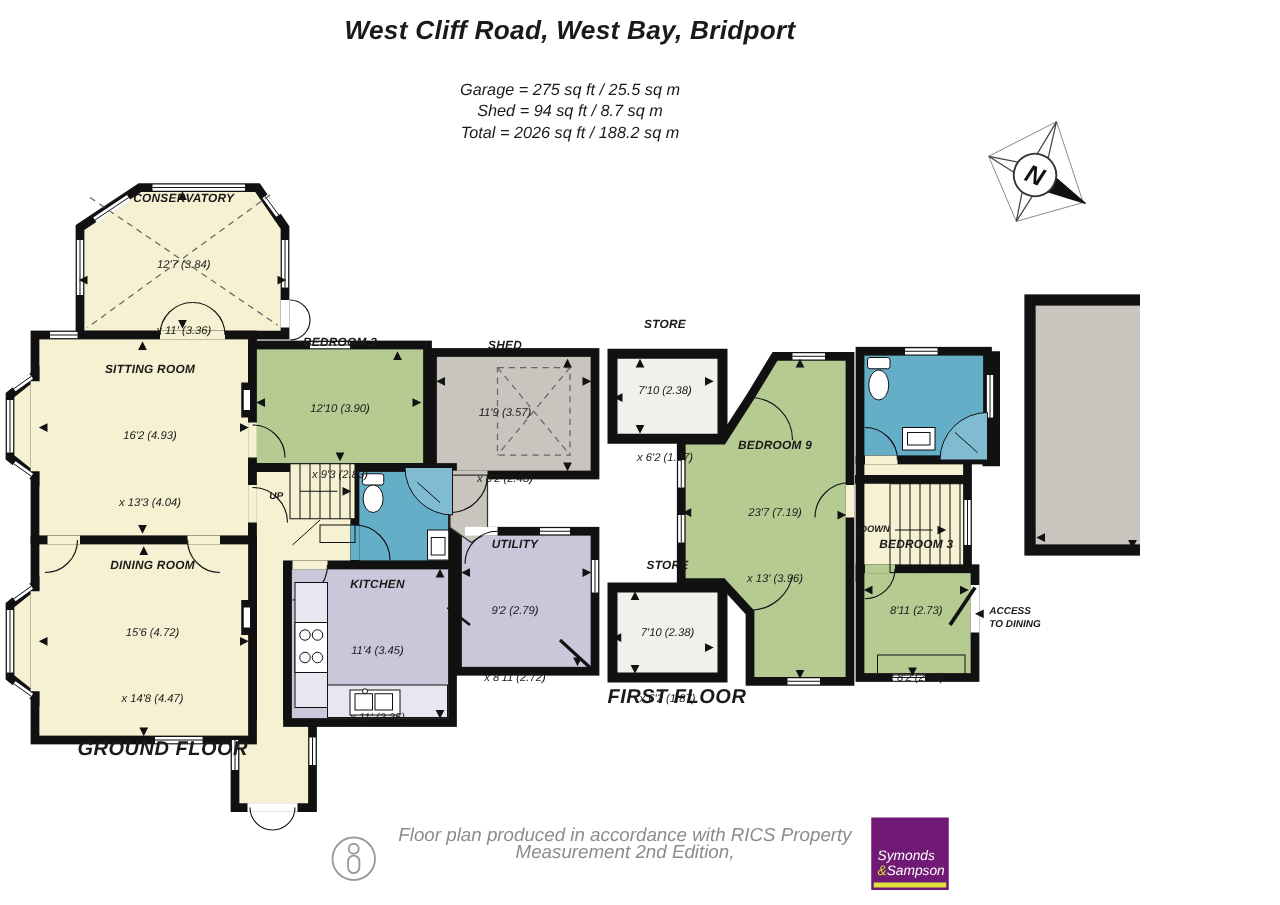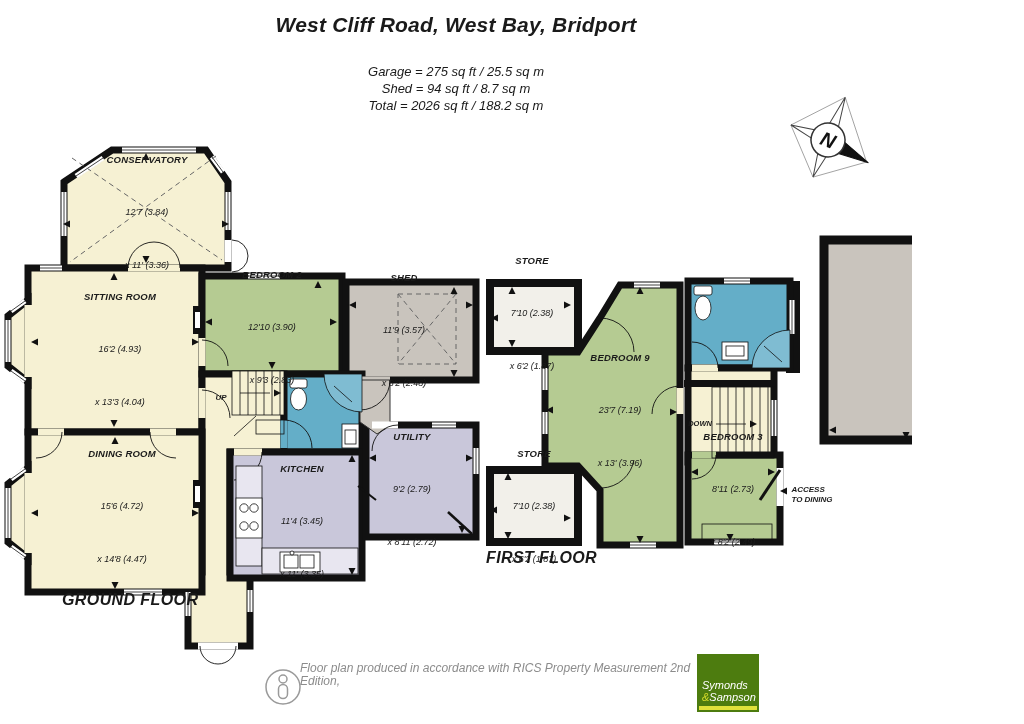--- a/index.html
+++ b/index.html
@@ -10,23 +10,23 @@
   .hdr-title{top:13px;font-size:21px;font-weight:bold;letter-spacing:.2px;}
   .hdr-line{font-size:13px;}
   .hdr-note{font-size:10px;}
   .room-label{position:absolute;transform:translate(-50%,-50%);text-align:center;white-space:nowrap;z-index:5;}
   .room-label .nm{font-weight:bold;font-size:9.5px;line-height:12px;letter-spacing:.2px;}
   .room-label .dm{font-size:9px;line-height:11.5px;margin-top:41px;}
   .floor-label{position:absolute;font-weight:bold;font-size:16px;letter-spacing:.4px;z-index:5;}
   .tiny-label{position:absolute;transform:translate(-50%,-50%);font-weight:bold;font-size:7.5px;z-index:5;}
   .eaves-label{position:absolute;font-weight:bold;font-size:8px;line-height:9.5px;text-align:left;
                transform:translate(-50%,-50%);z-index:5;}
-  .footer-text{position:absolute;left:300px;top:662px;width:400px;font-size:12px;line-height:13px;color:#8c8c8c;}
+  .footer-text{position:absolute;left:300px;top:662px;width:400px;font-size:15px;line-height:13px;color:#8c8c8c;text-align:center;}
   .footer-text .sp{margin-left:14px;}
-  .logo{position:absolute;left:697px;top:654px;width:62px;height:58px;background:#4d7c0f;z-index:6;}
+  .logo{position:absolute;left:697px;top:654px;width:62px;height:58px;background:#701a75;z-index:6;}
   .logo-text{position:absolute;left:5px;bottom:9px;color:#fff;font-size:11px;line-height:12px;}
   .logo-amp{color:#D9DE2B;}
   .logo-bar{position:absolute;left:2px;right:2px;bottom:2px;height:4px;background:#E0E13A;}
 </style>
 </head>
 <body>
 
 <div class="stage">
 
   <div class="hdr hdr-title" style="top:13px">West Cliff Road, West Bay, Bridport</div>

